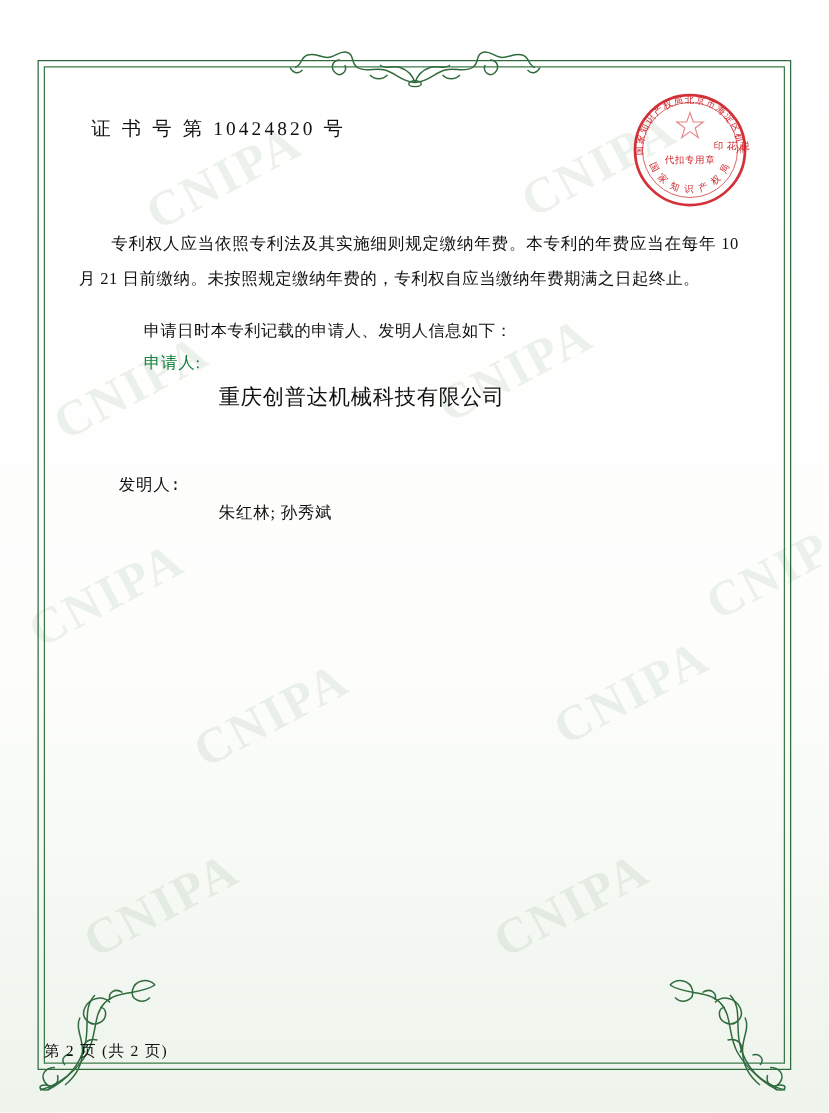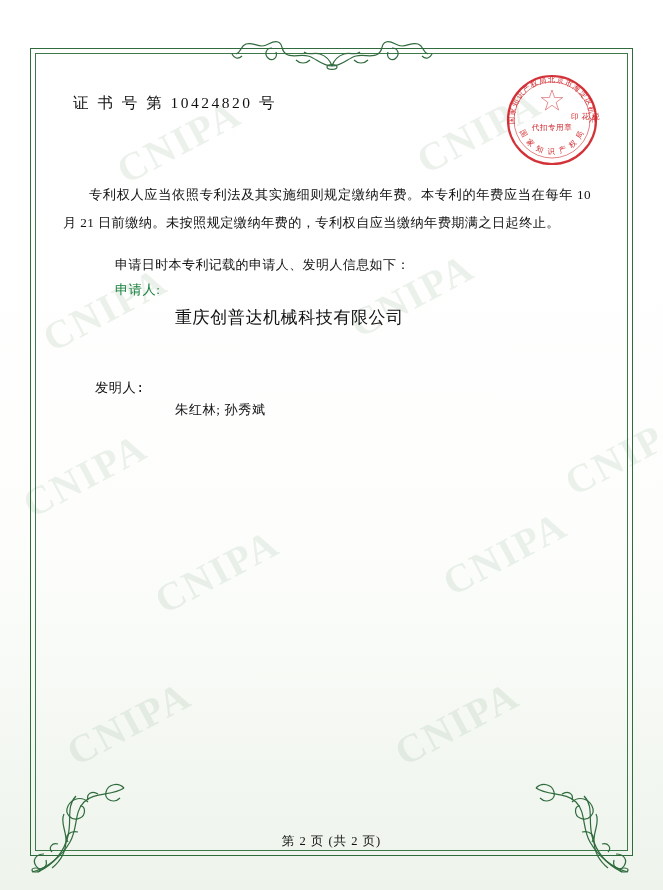--- a/index.html
+++ b/index.html
@@ -177,21 +177,20 @@
     letter-spacing: 0.6px;
     color: #111;
     text-align: center;
   }
 
   #page-footer {
     position: absolute;
     left: 0;
     top: 780px;
     width: 593px;
-    text-align: center;
     font-size: 12.5px;
     letter-spacing: 1px;
     color: #111;
   }
 
   
   #seal {
     position: absolute;
     left: 504px;
     top: 72px;

